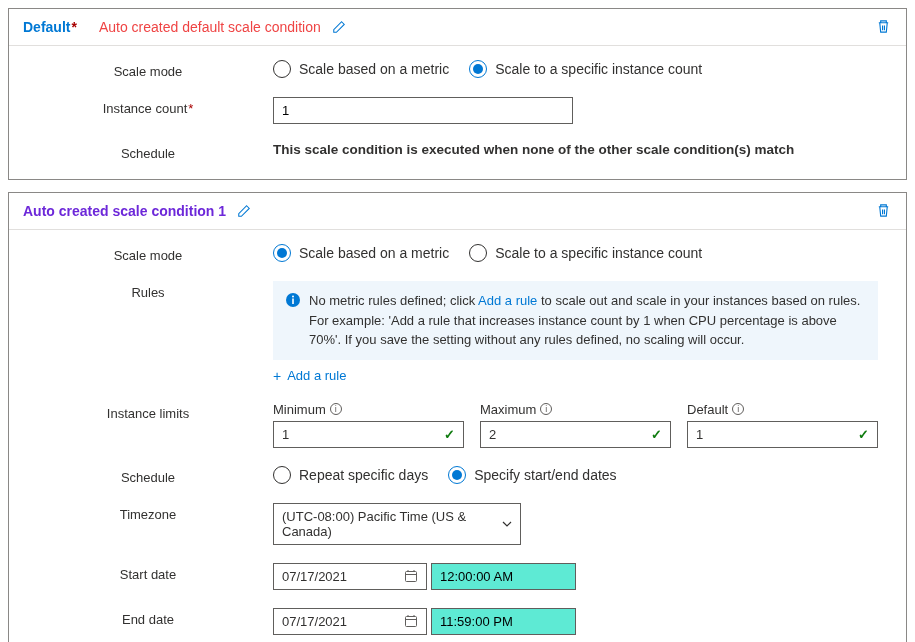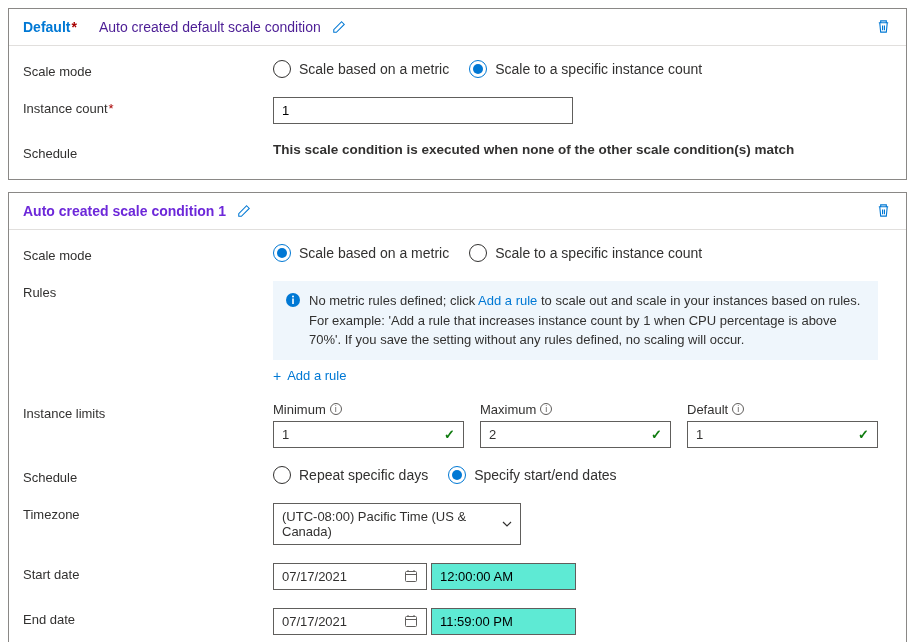--- a/index.html
+++ b/index.html
@@ -26,21 +26,21 @@
   }
   .header-title {
     font-size: 14px;
     font-weight: 600;
     color: #6d28d9;
   }
   .header-title.blue { color: #0078d4; }
   .req { color: #a80000; margin-left: 1px; }
   .header-desc {
     margin-left: 22px;
-    color: #4c1d95;
+    color: #ef4444;
     font-size: 14px;
   }
   .edit-icon {
     margin-left: 10px;
     width: 16px; height: 16px;
     color: #0078d4;
     cursor: pointer;
     display: inline-flex;
     align-items: center;
     justify-content: center;
@@ -59,20 +59,21 @@
     display: flex;
     align-items: flex-start;
     margin-bottom: 18px;
   }
   .form-row:last-child { margin-bottom: 0; }
   .row-label {
     width: 250px;
     flex-shrink: 0;
     padding-top: 4px;
     font-size: 13px;
+    text-align: center;
   }
   .row-control {
     flex: 1;
     display: flex;
     align-items: center;
     flex-wrap: wrap;
     gap: 20px;
   }
   .row-control.column {
     flex-direction: column;

